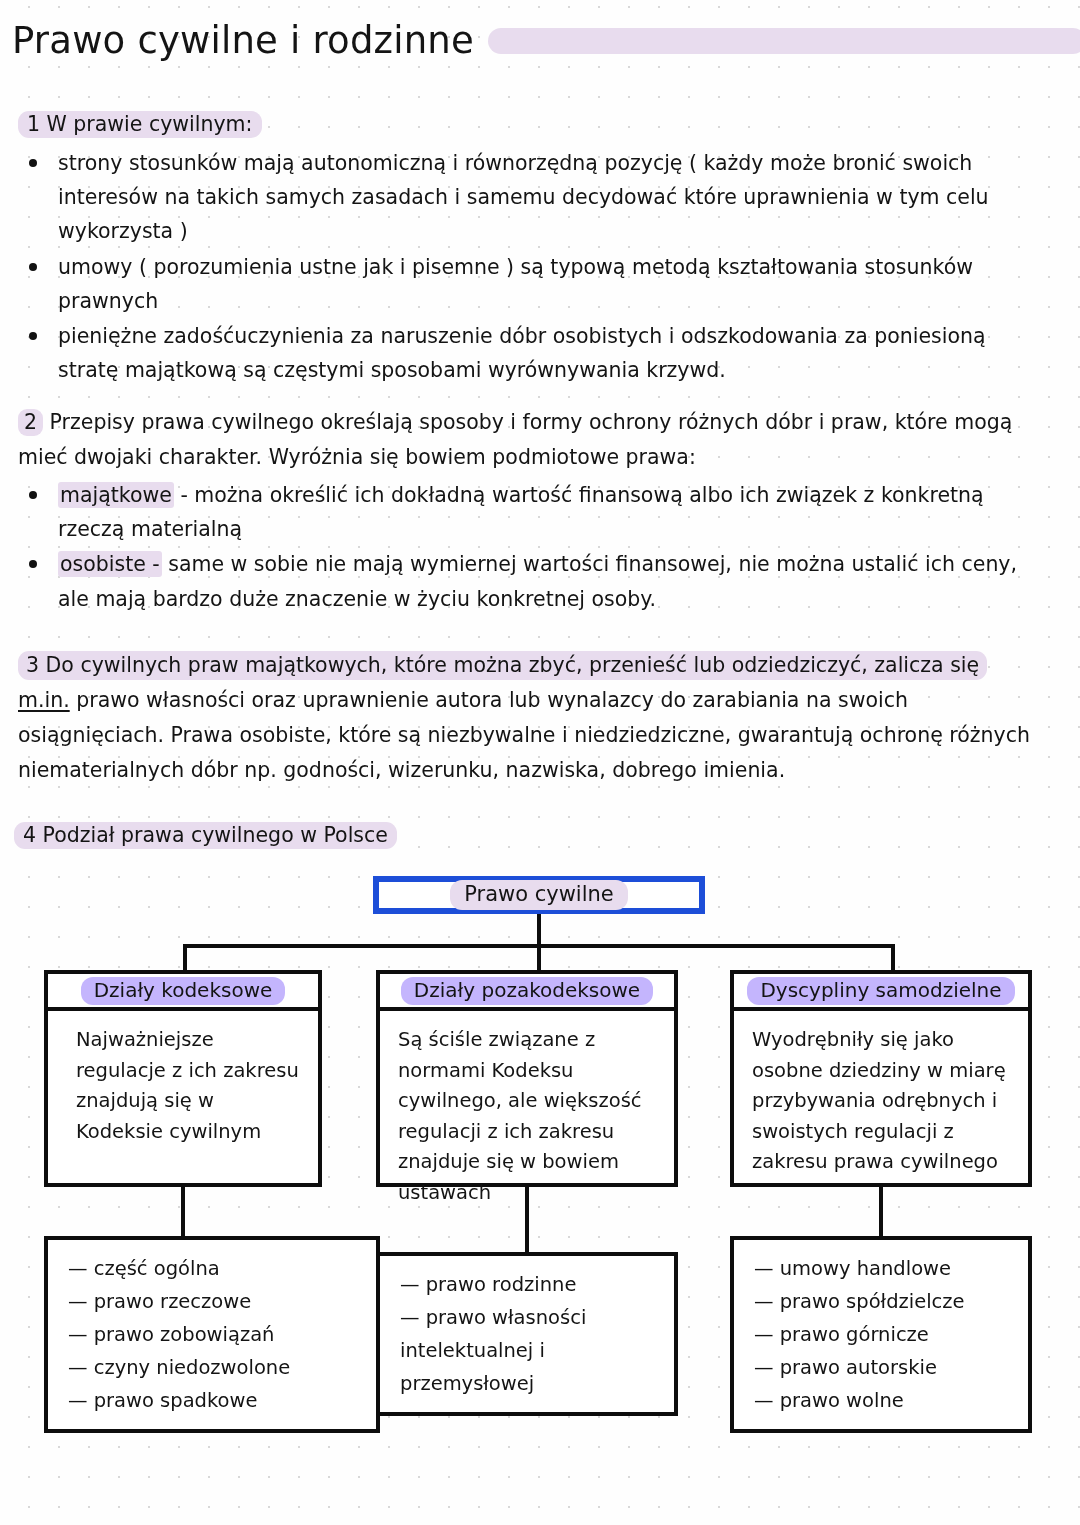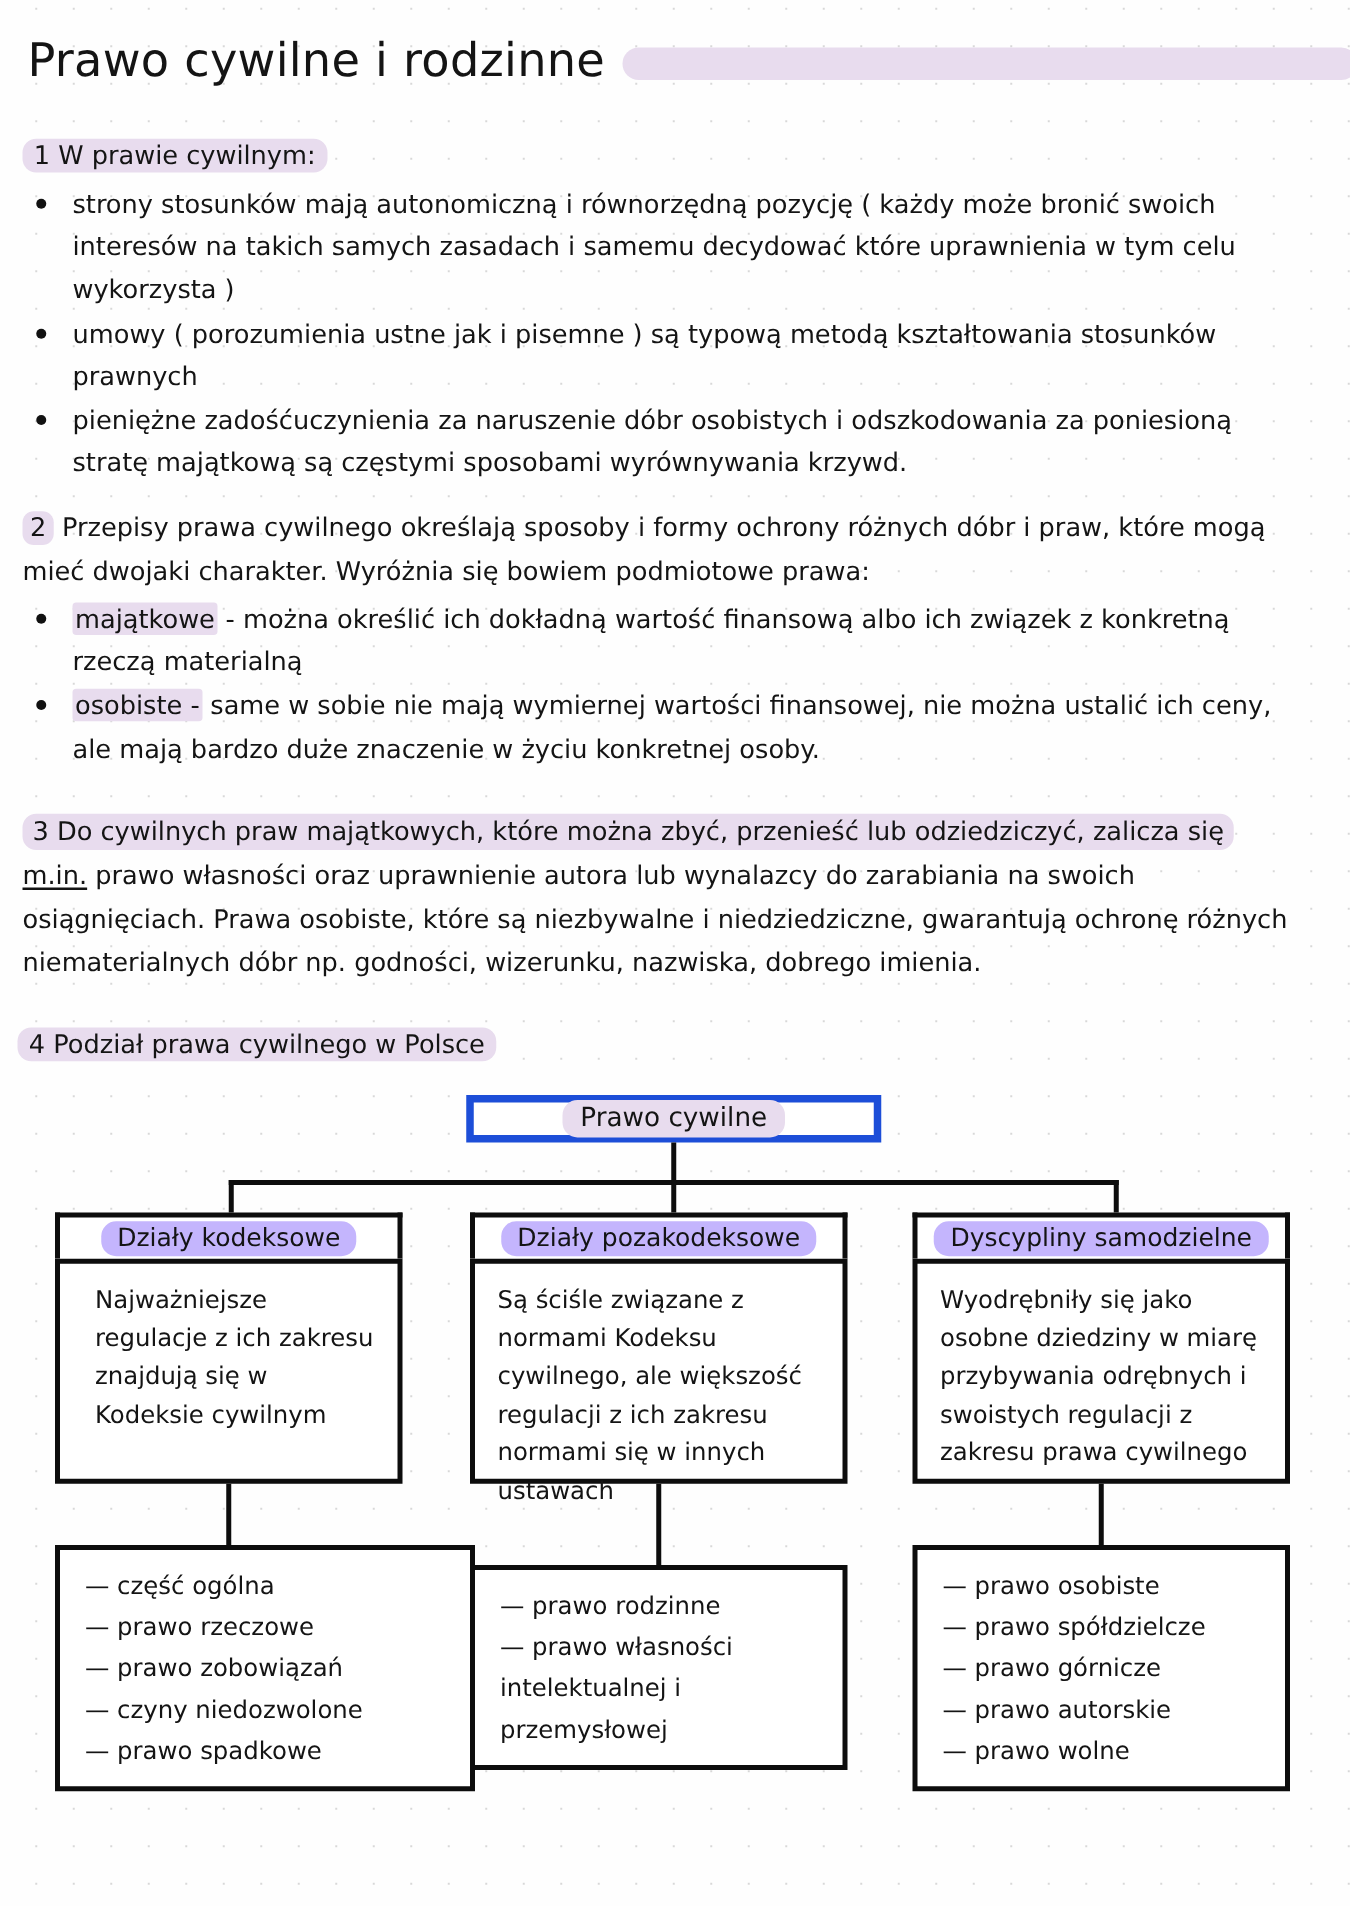--- a/index.html
+++ b/index.html
@@ -16,26 +16,25 @@
     color: #141414;
     position: relative;
     overflow: hidden;
   }
 
   .page { position: relative; width: 1080px; height: 1525px; }
 
   
   .title-row {
     position: absolute;
-    left: 22px;
+    left: 12px;
     top: 22px;
     right: 10px;
     height: 52px;
     display: flex;
-    align-items: center;
   }
   .title-text {
     font-size: 37px;
     font-weight: 400;
     letter-spacing: 0.2px;
     white-space: nowrap;
     line-height: 1;
     padding-right: 10px;
   }
   .title-bar {
@@ -263,21 +262,21 @@
       <div class="node-body" style="height:180px;padding-left:28px;">
         <span>Najważniejsze regulacje z ich zakresu znajdują się w Kodeksie cywilnym</span>
       </div>
     </div>
 
     <div class="branch branch-2">
       <div class="node-head">
         <span class="label">Działy pozakodeksowe</span>
       </div>
       <div class="node-body" style="height:180px;">
-        <span>Są ściśle związane z normami Kodeksu cywilnego, ale większość regulacji z ich zakresu normami się w innych ustawach</span>
+        <span>Są ściśle związane z normami Kodeksu cywilnego, ale większość regulacji z ich zakresu znajduje się w bowiem ustawach</span>
       </div>
     </div>
 
     <div class="branch branch-3">
       <div class="node-head">
         <span class="label">Dyscypliny samodzielne</span>
       </div>
       <div class="node-body" style="height:180px;">
         <span>Wyodrębniły się jako osobne dziedziny w miarę przybywania odrębnych i swoistych regulacji z zakresu prawa cywilnego</span>
       </div>
@@ -296,21 +295,21 @@
     </div>
 
     <div class="leafbox leaf-2">
       <div class="item">— prawo rodzinne</div>
       <div class="item">— prawo własności</div>
       <div class="item">intelektualnej i</div>
       <div class="item">przemysłowej</div>
     </div>
 
     <div class="leafbox leaf-3">
-      <div class="item">— prawo osobiste</div>
+      <div class="item">— umowy handlowe</div>
       <div class="item">— prawo spółdzielcze</div>
       <div class="item">— prawo górnicze</div>
       <div class="item">— prawo autorskie</div>
       <div class="item">— prawo wolne</div>
     </div>
 
   </div>
 
 </div>
 

